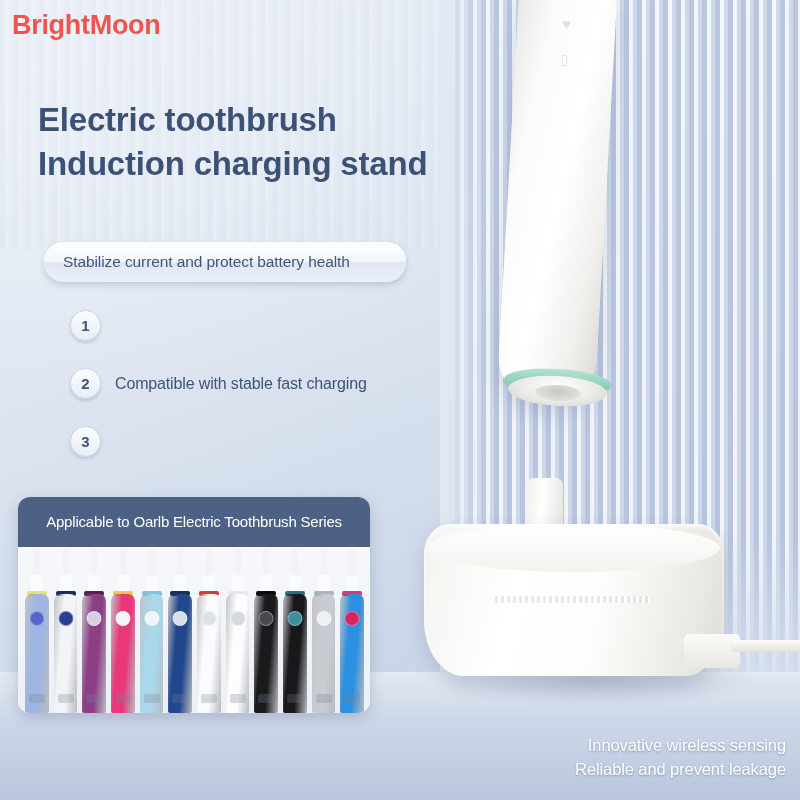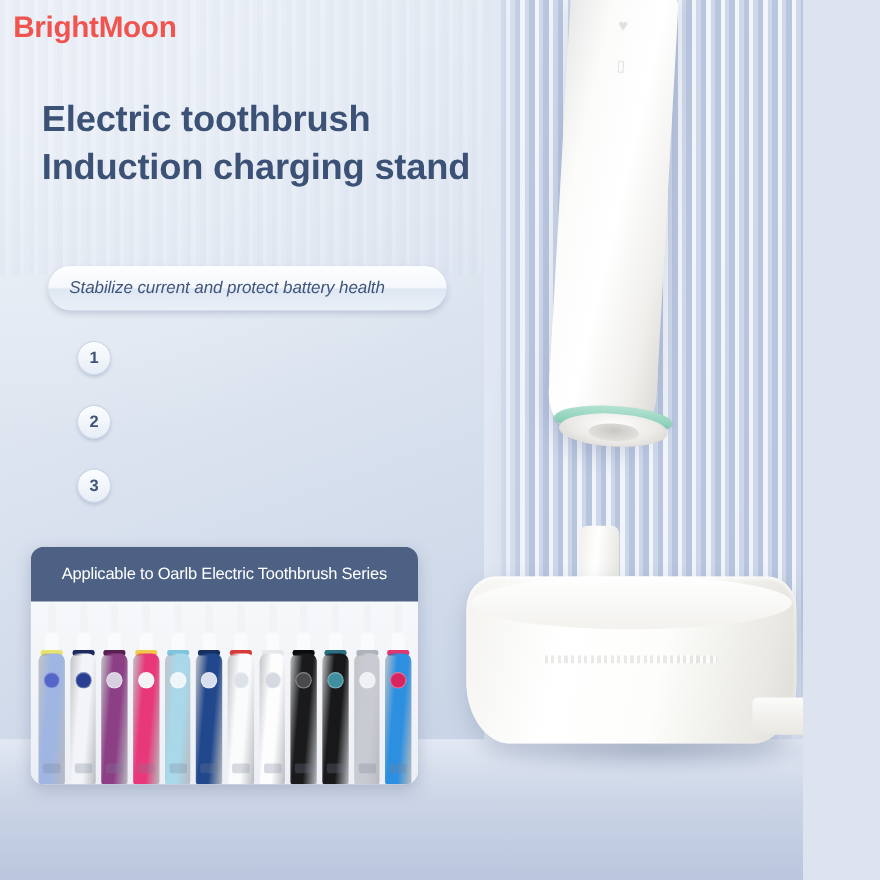--- a/index.html
+++ b/index.html
@@ -2,21 +2,21 @@
 <html><head>
 <meta charset="utf-8">
 <style>
   html,body{margin:0;padding:0;}
   body{
     width:800px;height:800px;overflow:hidden;
     font-family:"Liberation Sans", sans-serif;
     background:#dde3ef;
   }
   #stage{
-    position:relative;width:730px;height:800px;overflow:hidden;
+    position:relative;width:800px;height:800px;overflow:hidden;
     background:
       radial-gradient(120% 80% at 8% 6%, #eef2f8 0%, rgba(238,242,248,0) 55%),
       linear-gradient(160deg,#e9eef6 0%, #dfe6f1 35%, #ccd7e8 70%, #c2cee3 100%);
   }
 
   
   .stripes{
     position:absolute;top:0;bottom:0;
     background-image:repeating-linear-gradient(
       90deg,
@@ -46,55 +46,55 @@
 
   
   .brand{
     position:absolute;left:12px;top:10px;
     font-size:27px;font-weight:bold;letter-spacing:-.3px;
     color:#f0544f;
   }
 
   
   .headline{
-    position:absolute;left:38px;top:86px;
+    position:absolute;left:38px;top:98px;
     color:#3c5176;font-size:33px;font-weight:bold;line-height:1.33;
     letter-spacing:-.2px;white-space:pre-line;
   }
 
   
   .pill{
     position:absolute;left:44px;top:242px;width:362px;height:40px;
     border-radius:21px;
     background:linear-gradient(180deg,#fdfeff 0%, #f4f7fc 48%, #dfe7f3 52%, #eaf0f8 100%);
     box-shadow:0 3px 6px rgba(106,124,156,.30), inset 0 1px 0 rgba(255,255,255,.95);
     display:flex;align-items:center;
   }
   .pill span{
-    padding-left:19px;color:#40557a;font-size:15.5px;letter-spacing:-.1px;font-style:italic;
+    padding-left:19px;color:#40557a;font-size:15.5px;letter-spacing:-.1px;
   }
 
   
   .feature{position:absolute;left:70px;display:flex;align-items:center;}
   .f1{top:310px;} .f2{top:368px;} .f3{top:426px;}
   .badge{
     width:29px;height:29px;border-radius:50%;flex:none;
     background:linear-gradient(180deg,#fbfdff 0%, #e8eef7 100%);
     border:1px solid #ccd6e6;
     box-shadow:0 2px 3px rgba(110,128,160,.30), inset 0 1px 1px #fff;
     display:flex;align-items:center;justify-content:center;
     color:#3f5478;font-size:15px;font-weight:600;
   }
   .feature .txt{
     margin-left:14px;color:#3f5478;font-size:16px;letter-spacing:-.15px;white-space:nowrap;
   }
 
   
   .panel{
-    position:absolute;left:28px;top:497px;width:352px;height:216px;
+    position:absolute;left:18px;top:497px;width:352px;height:216px;
     border-radius:12px;overflow:hidden;
     box-shadow:0 5px 14px rgba(88,104,136,.30);
     background:#eef1f6;
   }
   .panel-head{
     height:50px;background:#4d6184;
     display:flex;align-items:center;justify-content:center;text-align:center;
   }
   .panel-head span{
     color:#fff;font-size:15px;line-height:1.18;letter-spacing:-.2px;padding:0 10px;
@@ -221,20 +221,21 @@
 
   <div class="pill">
     <span>Stabilize current and protect battery health</span>
   </div>
 
   <div class="feature f1">
     <div class="badge">1</div>
   </div>
   <div class="feature f2">
     <div class="badge">2</div>
+    <div class="txt">Compatible with stable fast charging</div>
   </div>
   <div class="feature f3">
     <div class="badge">3</div>
   </div>
 
   <div class="handle">
     <div class="icon-heart">♥</div>
     <div class="icon-batt">▯</div>
   </div>
   <div class="ring"></div>
@@ -345,14 +346,16 @@
           <div class="head"></div>
           <div class="neck"></div>
           <div class="band" style="background:#e0356f"></div>
           <div class="body" style="background:linear-gradient(95deg, rgba(0,0,0,.20) 0%, #2d8fe0 34%, #2d8fe0 62%, rgba(0,0,0,.22) 100%)"></div>
           <div class="btn" style="background:#d8255f"></div>
           <div class="logo"></div>
         </div>
       </div>
   </div>
 
+  <div class="tagline"><span>Innovative wireless sensing</span>
+<span>Reliable and prevent leakage</span></div>
 
 </div>
 
 </body></html>

